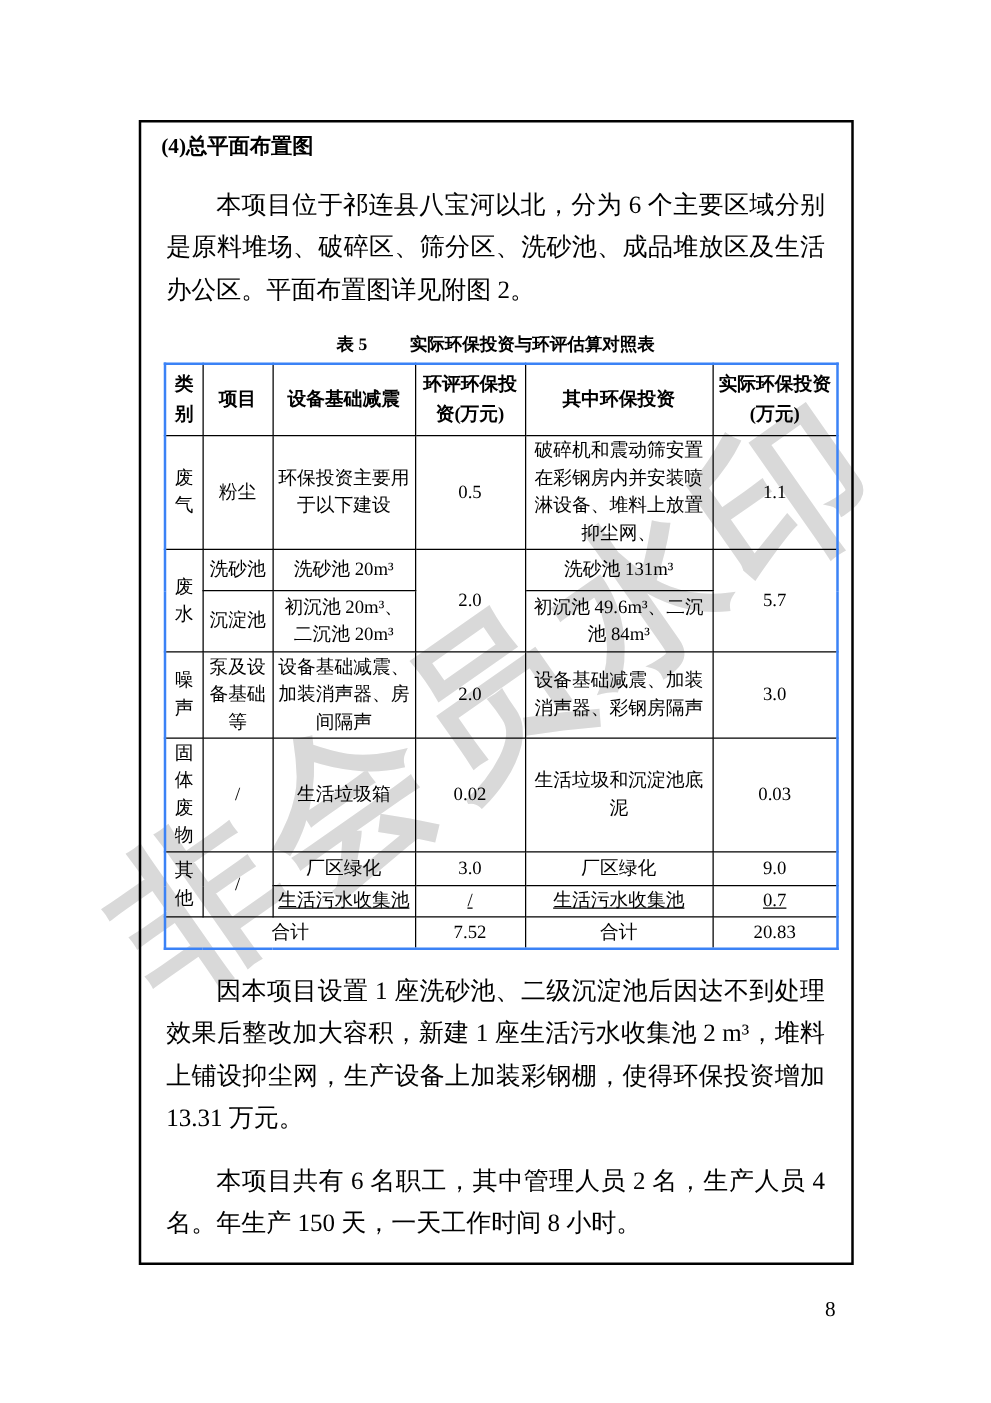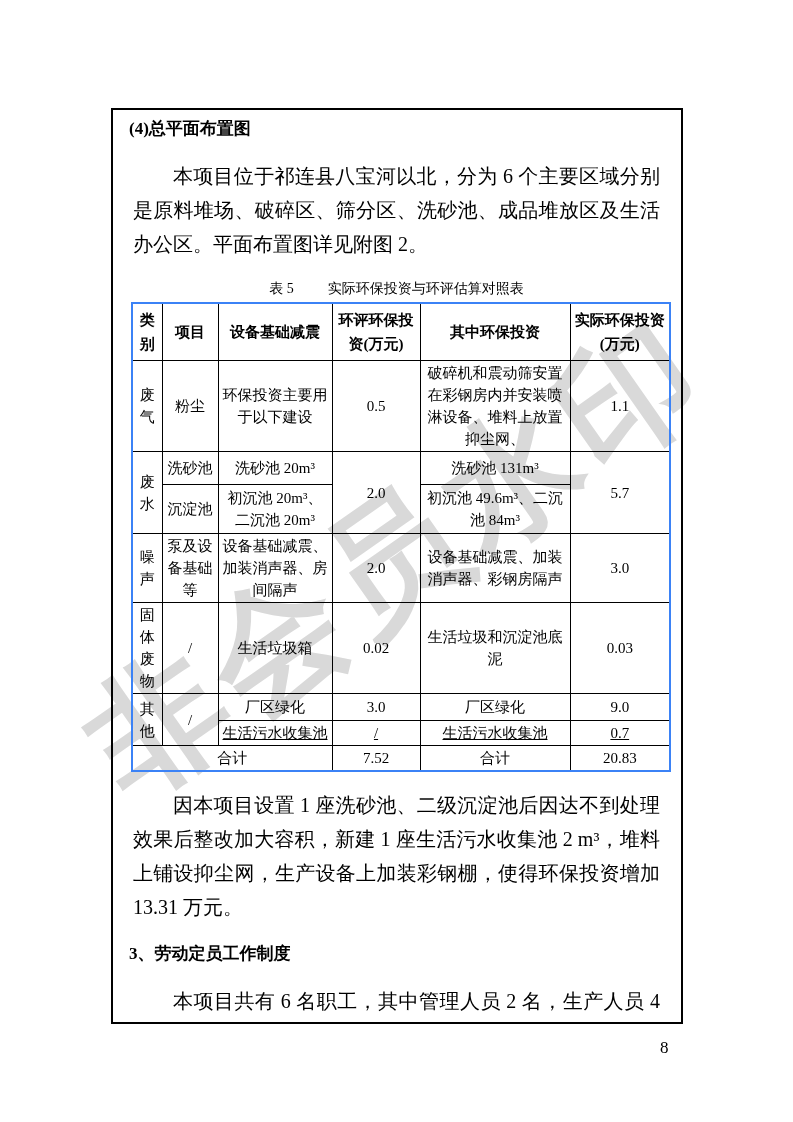--- a/index.html
+++ b/index.html
@@ -22,21 +22,21 @@
     letter-spacing:8px;
     color:#d9d9d9;
     white-space:nowrap;
     transform:rotate(-35deg);
     z-index:0;
     font-family:"Liberation Sans", sans-serif;
     user-select:none;
   }
   .content-box {
     position:absolute;
-    left:111px; top:108px;
+    left:111px; top:96px;
     width:572px; height:916px;
     border:2px solid #000;
     box-sizing:border-box;
     padding:2px 5px 0 4px;
     z-index:1;
     overflow:hidden;
     background:transparent;
   }
   .doc-heading {
     font-size:17px;
@@ -46,21 +46,21 @@
   }
   .doc-para {
     font-size:20px;
     line-height:34px;
     margin:16px;
     text-indent:2em;
     text-align:justify;
   }
   .table-caption {
     text-align:center;
-    font-weight:normal;
+    font-weight:bold;
     font-size:14px;
     line-height:22px;
     margin-top:17px;
   }
   .table-caption .cap-label { margin-right:34px; }
   table.inv {
     border-collapse:collapse;
     table-layout:fixed;
     width:540px;
     margin:2px 0 2px 14px;
@@ -182,19 +182,18 @@
         <td colspan="3">合计</td>
         <td>7.52</td>
         <td>合计</td>
         <td>20.83</td>
       </tr>
     </tbody>
   </table>
 
   <p class="doc-para">因本项目设置 1 座洗砂池、二级沉淀池后因达不到处理效果后整改加大容积，新建 1 座生活污水收集池 2 m³，堆料上铺设抑尘网，生产设备上加装彩钢棚，使得环保投资增加 13.31 万元。</p>
 
-  <div class="doc-heading">3、劳动定员工作制度</div>
 
   <p class="doc-para">本项目共有 6 名职工，其中管理人员 2 名，生产人员 4 名。年生产 150 天，一天工作时间 8 小时。</p>
 
 </div>
 
 <div class="page-number">8</div>
 
 </body></html>

